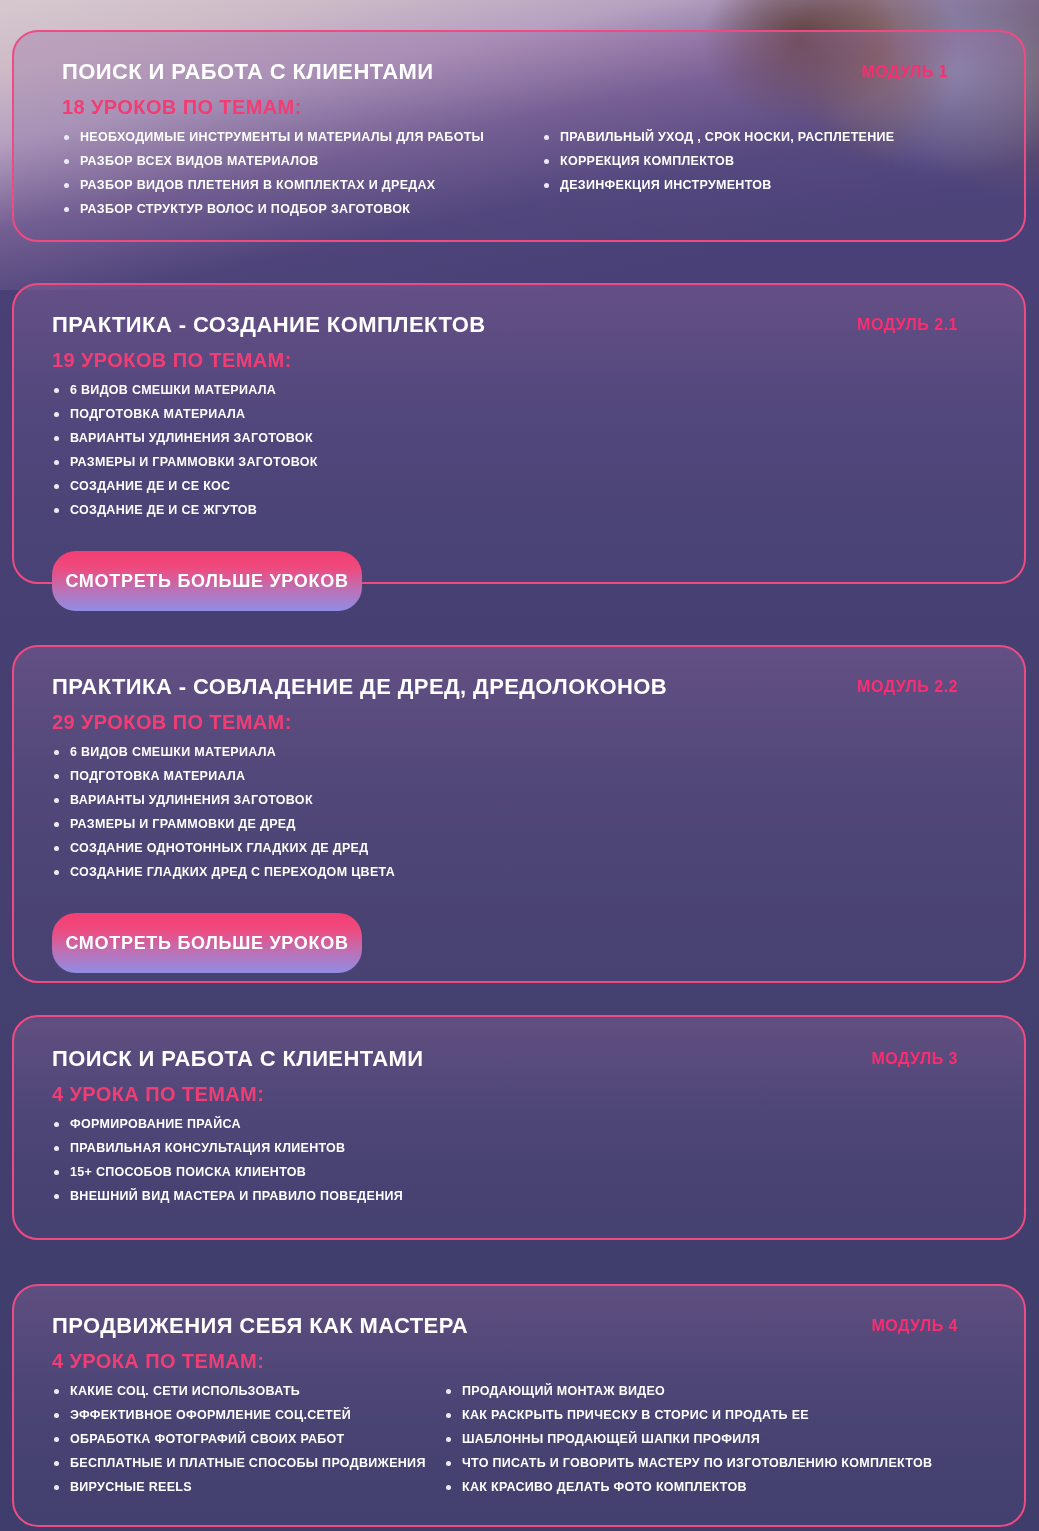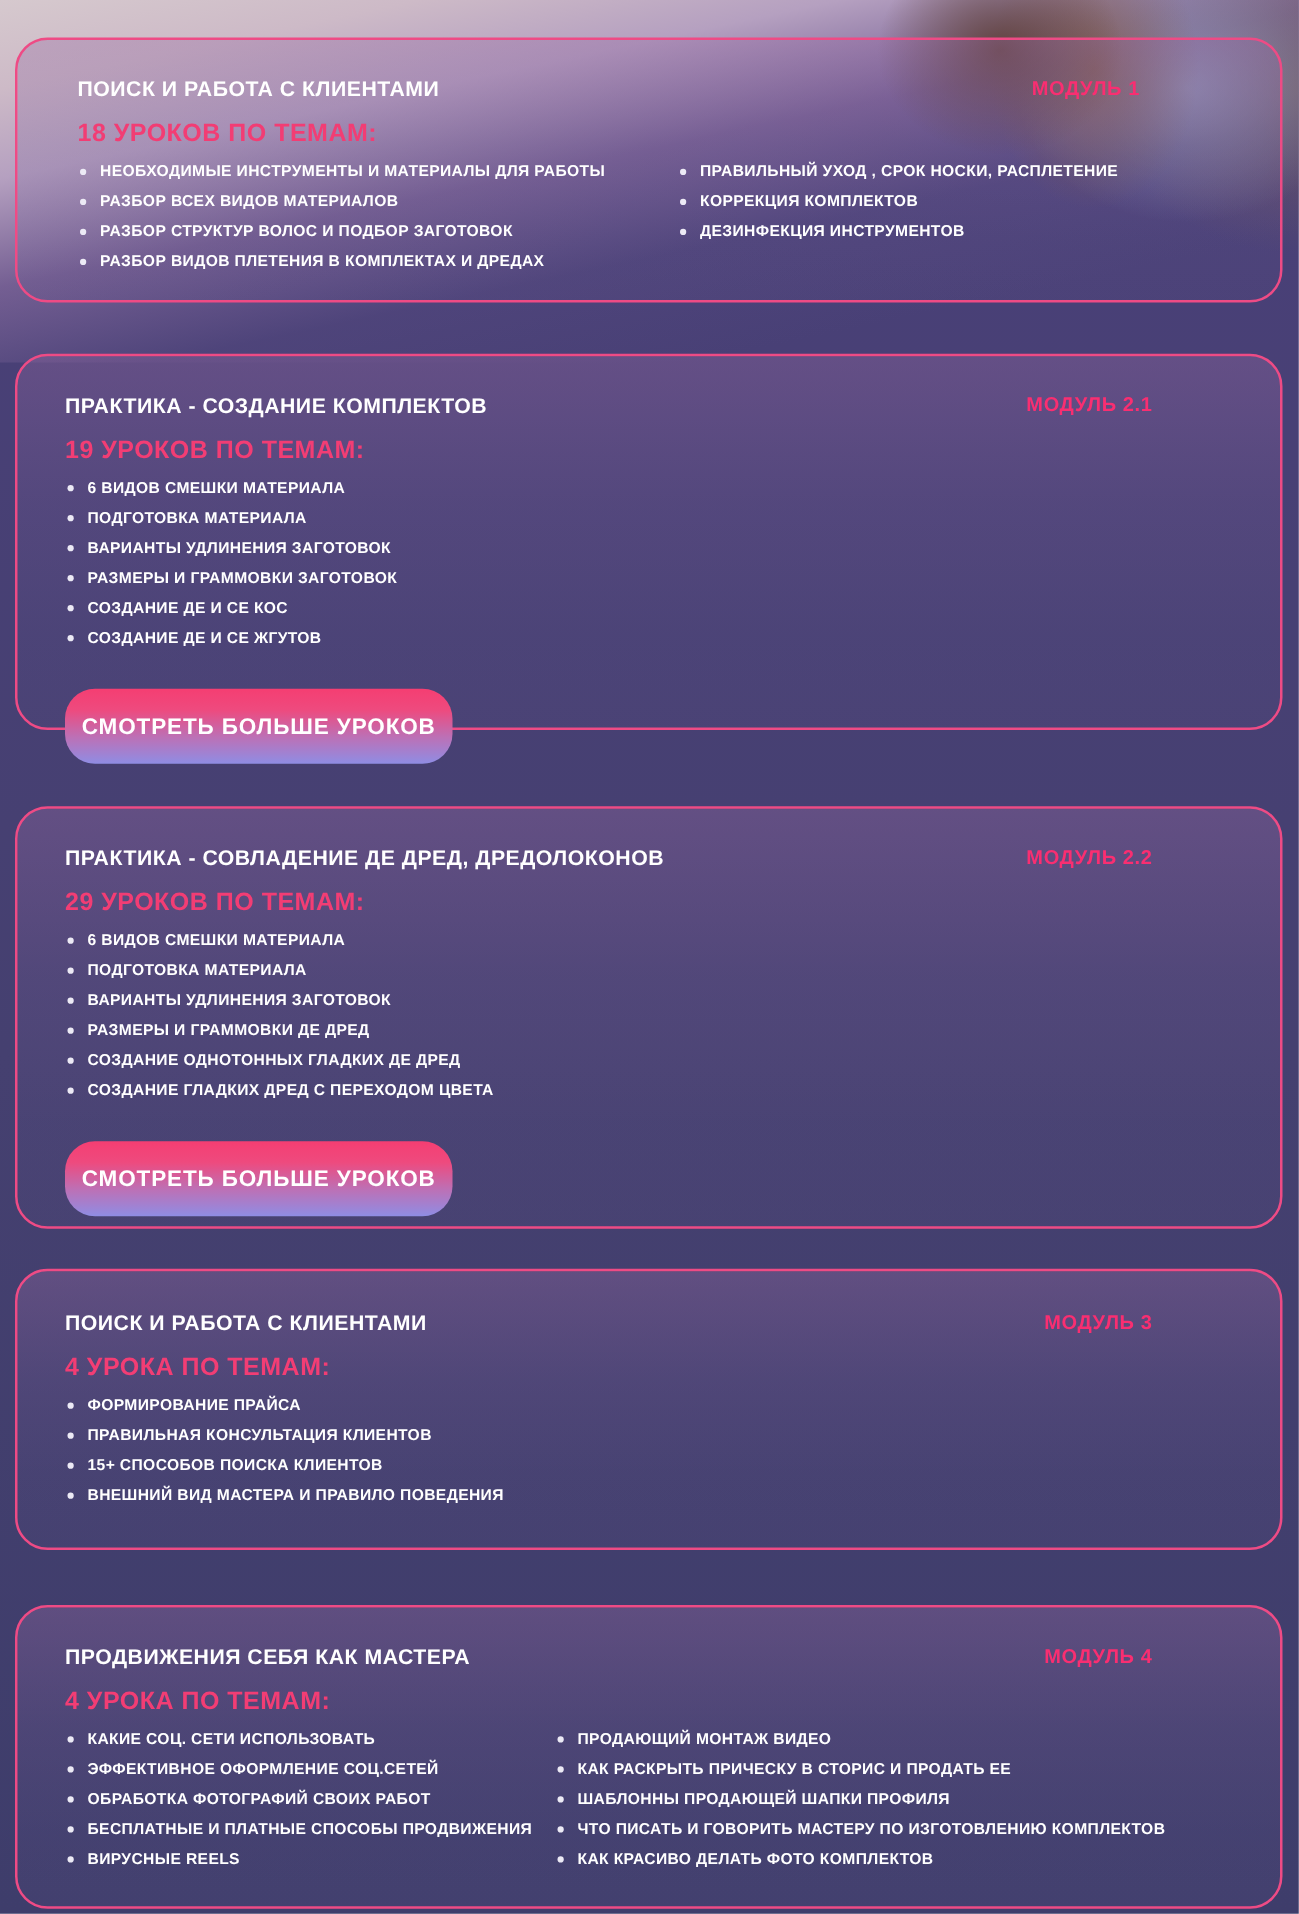--- a/index.html
+++ b/index.html
@@ -30,26 +30,26 @@
       rgba(100,85,138,0.12) 100%);
   }
   .card-1{ top:30px;  height:212px; padding:30px 48px 0 48px; }
   .card-2{ top:283px; height:301px; padding:30px 38px 0 38px; }
   .card-3{ top:645px; height:338px; padding:30px 38px 0 38px; }
   .card-4{ top:1015px;height:225px; padding:32px 38px 0 38px; }
   .card-5{ top:1284px;height:243px; padding:30px 38px 0 38px; }
 
   .card-head{ display:flex; justify-content:space-between; align-items:flex-start; }
   .card-title{
-    color:#ffffff; font-size:17px; font-weight:700; letter-spacing:0.4px;
+    color:#ffffff; font-size:22px; font-weight:700; letter-spacing:0.4px;
     line-height:20px; white-space:nowrap;
   }
   .card-badge{
     color:#f92e71; font-size:16px; font-weight:700; letter-spacing:0.5px;
-    line-height:20px; margin-right:64px; white-space:nowrap;
+    line-height:20px; margin-right:28px; white-space:nowrap;
   }
   .card-1 .card-badge{ }
   .lessons-label{
     color:#f23d74; font-size:20px; font-weight:700; letter-spacing:0.4px;
     margin-top:16px; line-height:18px;
   }
   .cols{ display:grid; }
   .cols-m1{ grid-template-columns:480px 1fr; }
   .cols-m4{ grid-template-columns:392px 1fr; }
   ul.lessons{ list-style:none; margin-top:9px; }
@@ -78,22 +78,22 @@
 <section class="card card-1">
   <div class="card-head">
     <h2 class="card-title">ПОИСК И РАБОТА С КЛИЕНТАМИ</h2>
     <span class="card-badge">МОДУЛЬ 1</span>
   </div>
   <div class="lessons-label">18 УРОКОВ ПО ТЕМАМ:</div>
   <div class="cols cols-m1">
     <ul class="lessons">
       <li><span class="dot"></span><span>НЕОБХОДИМЫЕ ИНСТРУМЕНТЫ И МАТЕРИАЛЫ ДЛЯ РАБОТЫ</span></li>
       <li><span class="dot"></span><span>РАЗБОР ВСЕХ ВИДОВ МАТЕРИАЛОВ</span></li>
+      <li><span class="dot"></span><span>РАЗБОР ВИДОВ ПЛЕТЕНИЯ В КОМПЛЕКТАХ И ДРЕДАХ</span></li>
       <li><span class="dot"></span><span>РАЗБОР СТРУКТУР ВОЛОС И ПОДБОР ЗАГОТОВОК</span></li>
-      <li><span class="dot"></span><span>РАЗБОР ВИДОВ ПЛЕТЕНИЯ В КОМПЛЕКТАХ И ДРЕДАХ</span></li>
     </ul>
     <ul class="lessons">
       <li><span class="dot"></span><span>ПРАВИЛЬНЫЙ УХОД , СРОК НОСКИ, РАСПЛЕТЕНИЕ</span></li>
       <li><span class="dot"></span><span>КОРРЕКЦИЯ КОМПЛЕКТОВ</span></li>
       <li><span class="dot"></span><span>ДЕЗИНФЕКЦИЯ ИНСТРУМЕНТОВ</span></li>
     </ul>
   </div>
 </section>
 
 <section class="card card-2">

